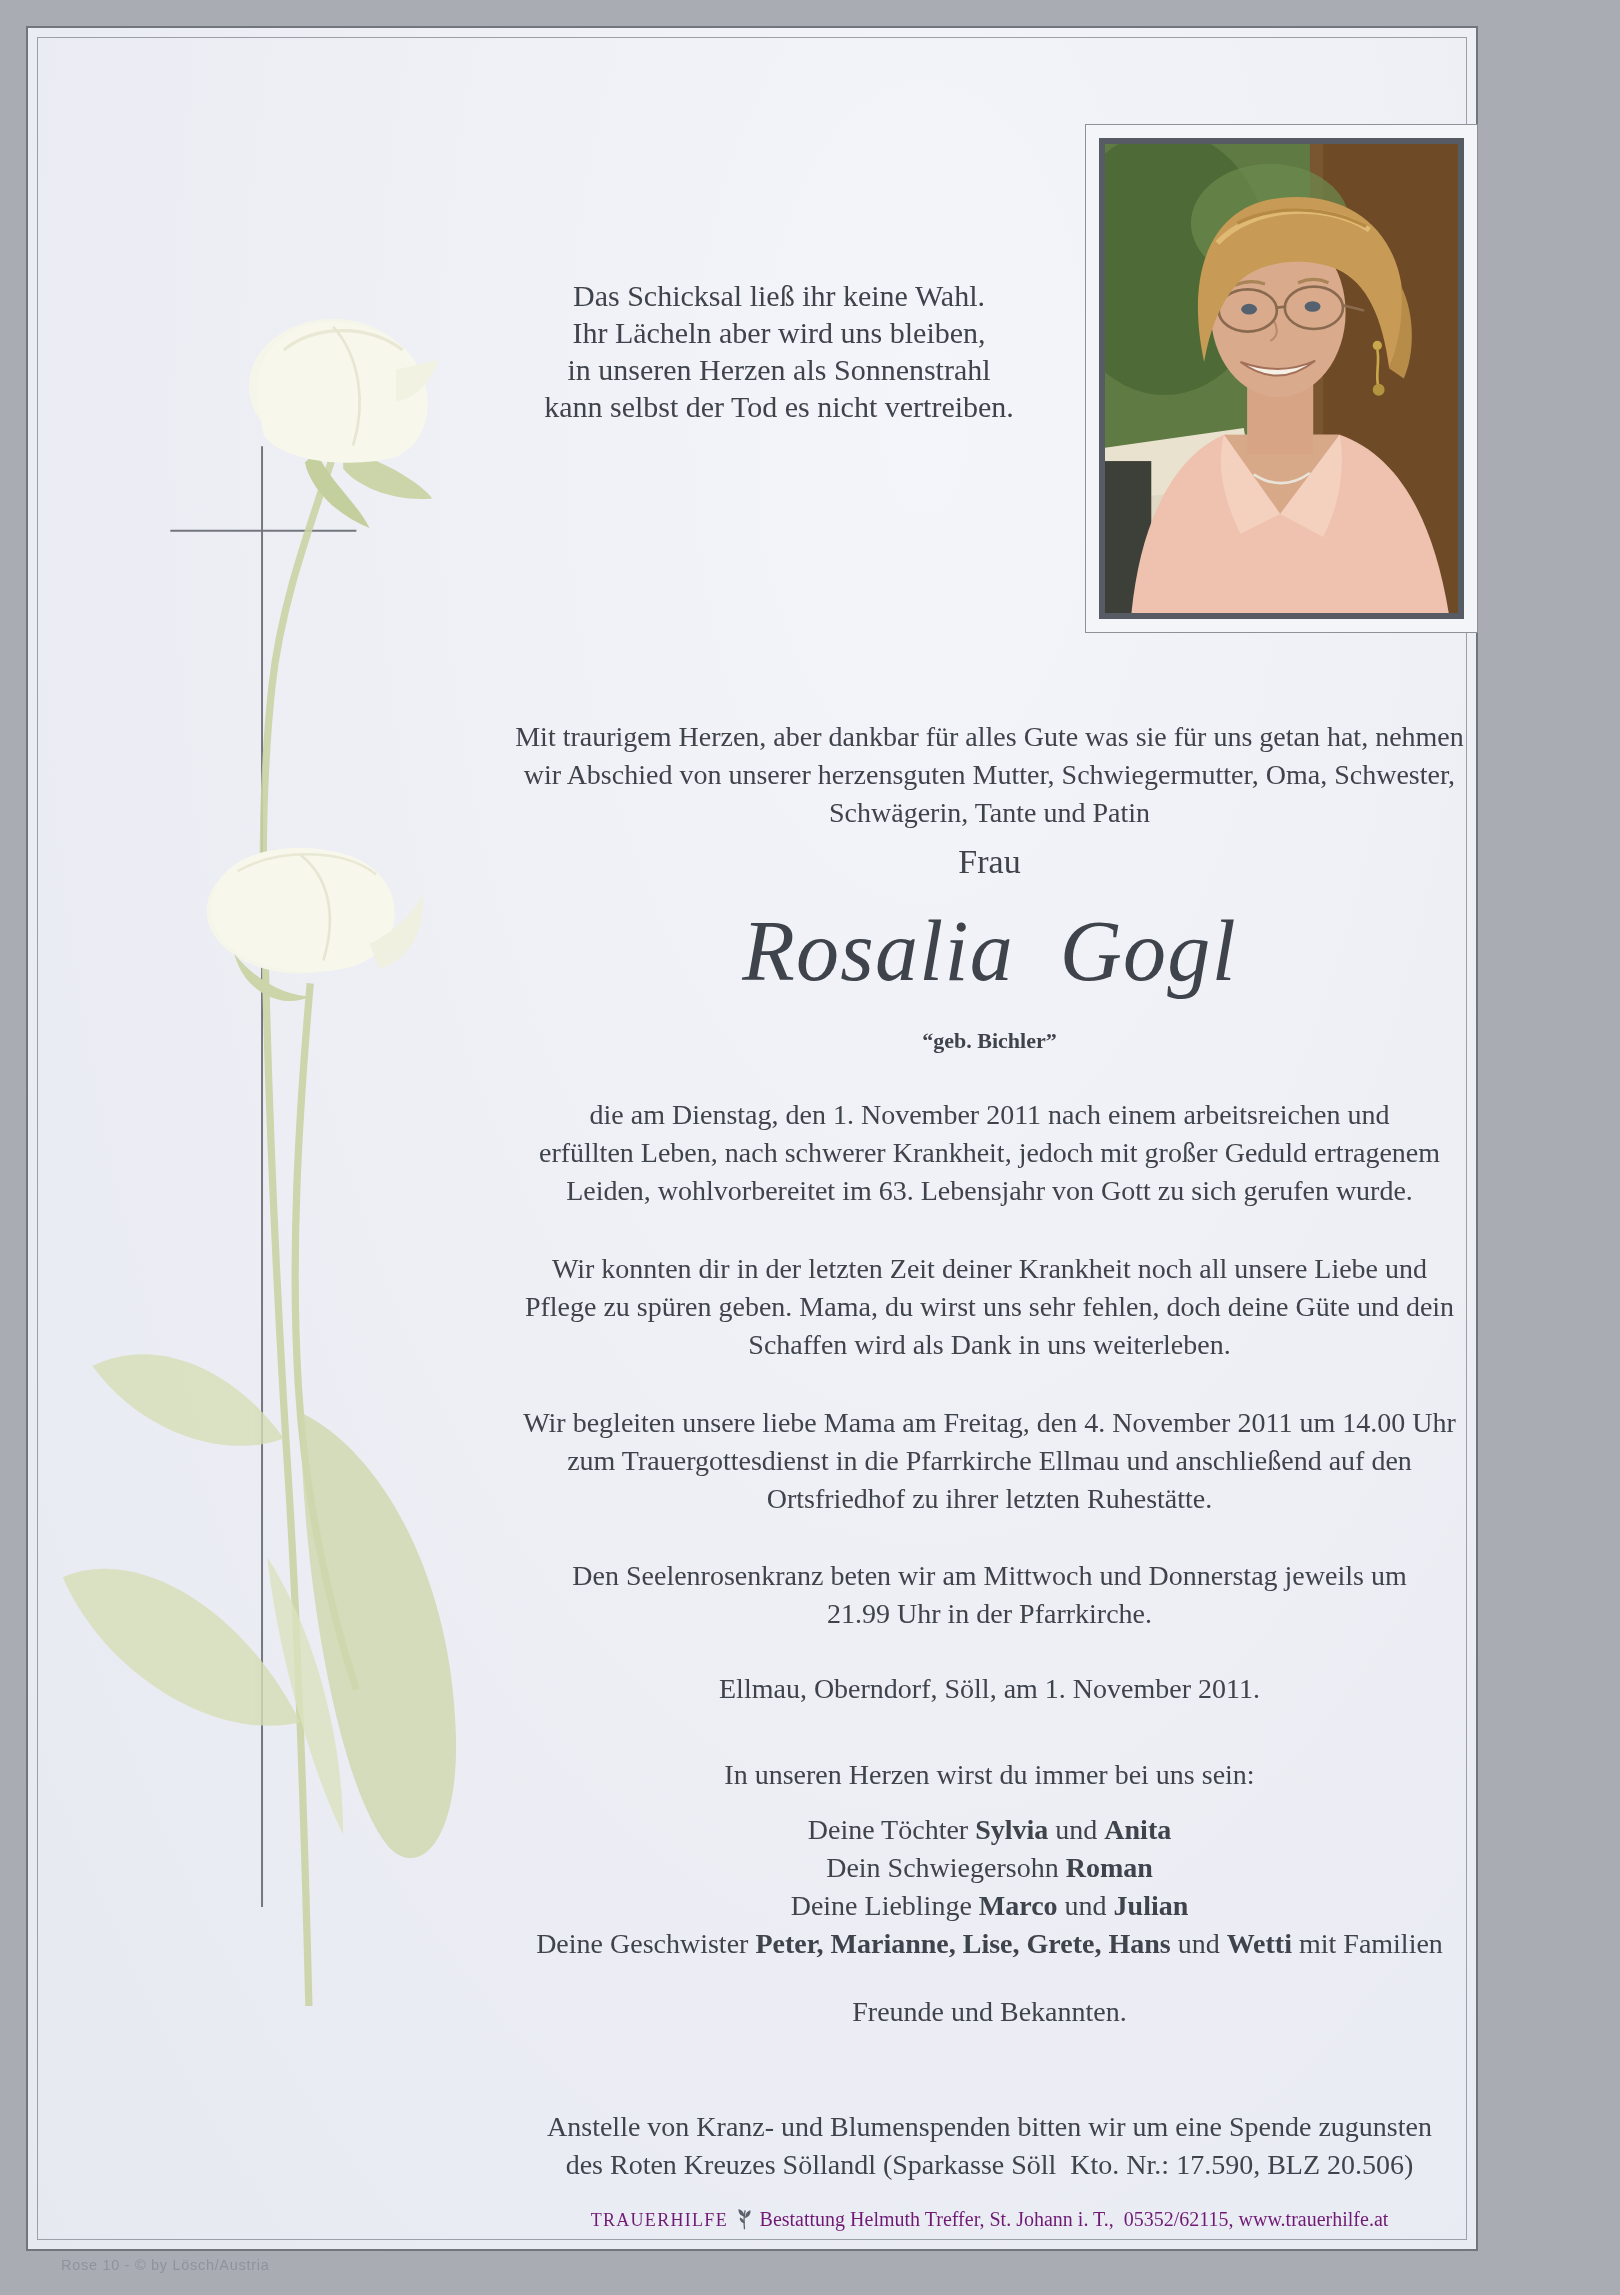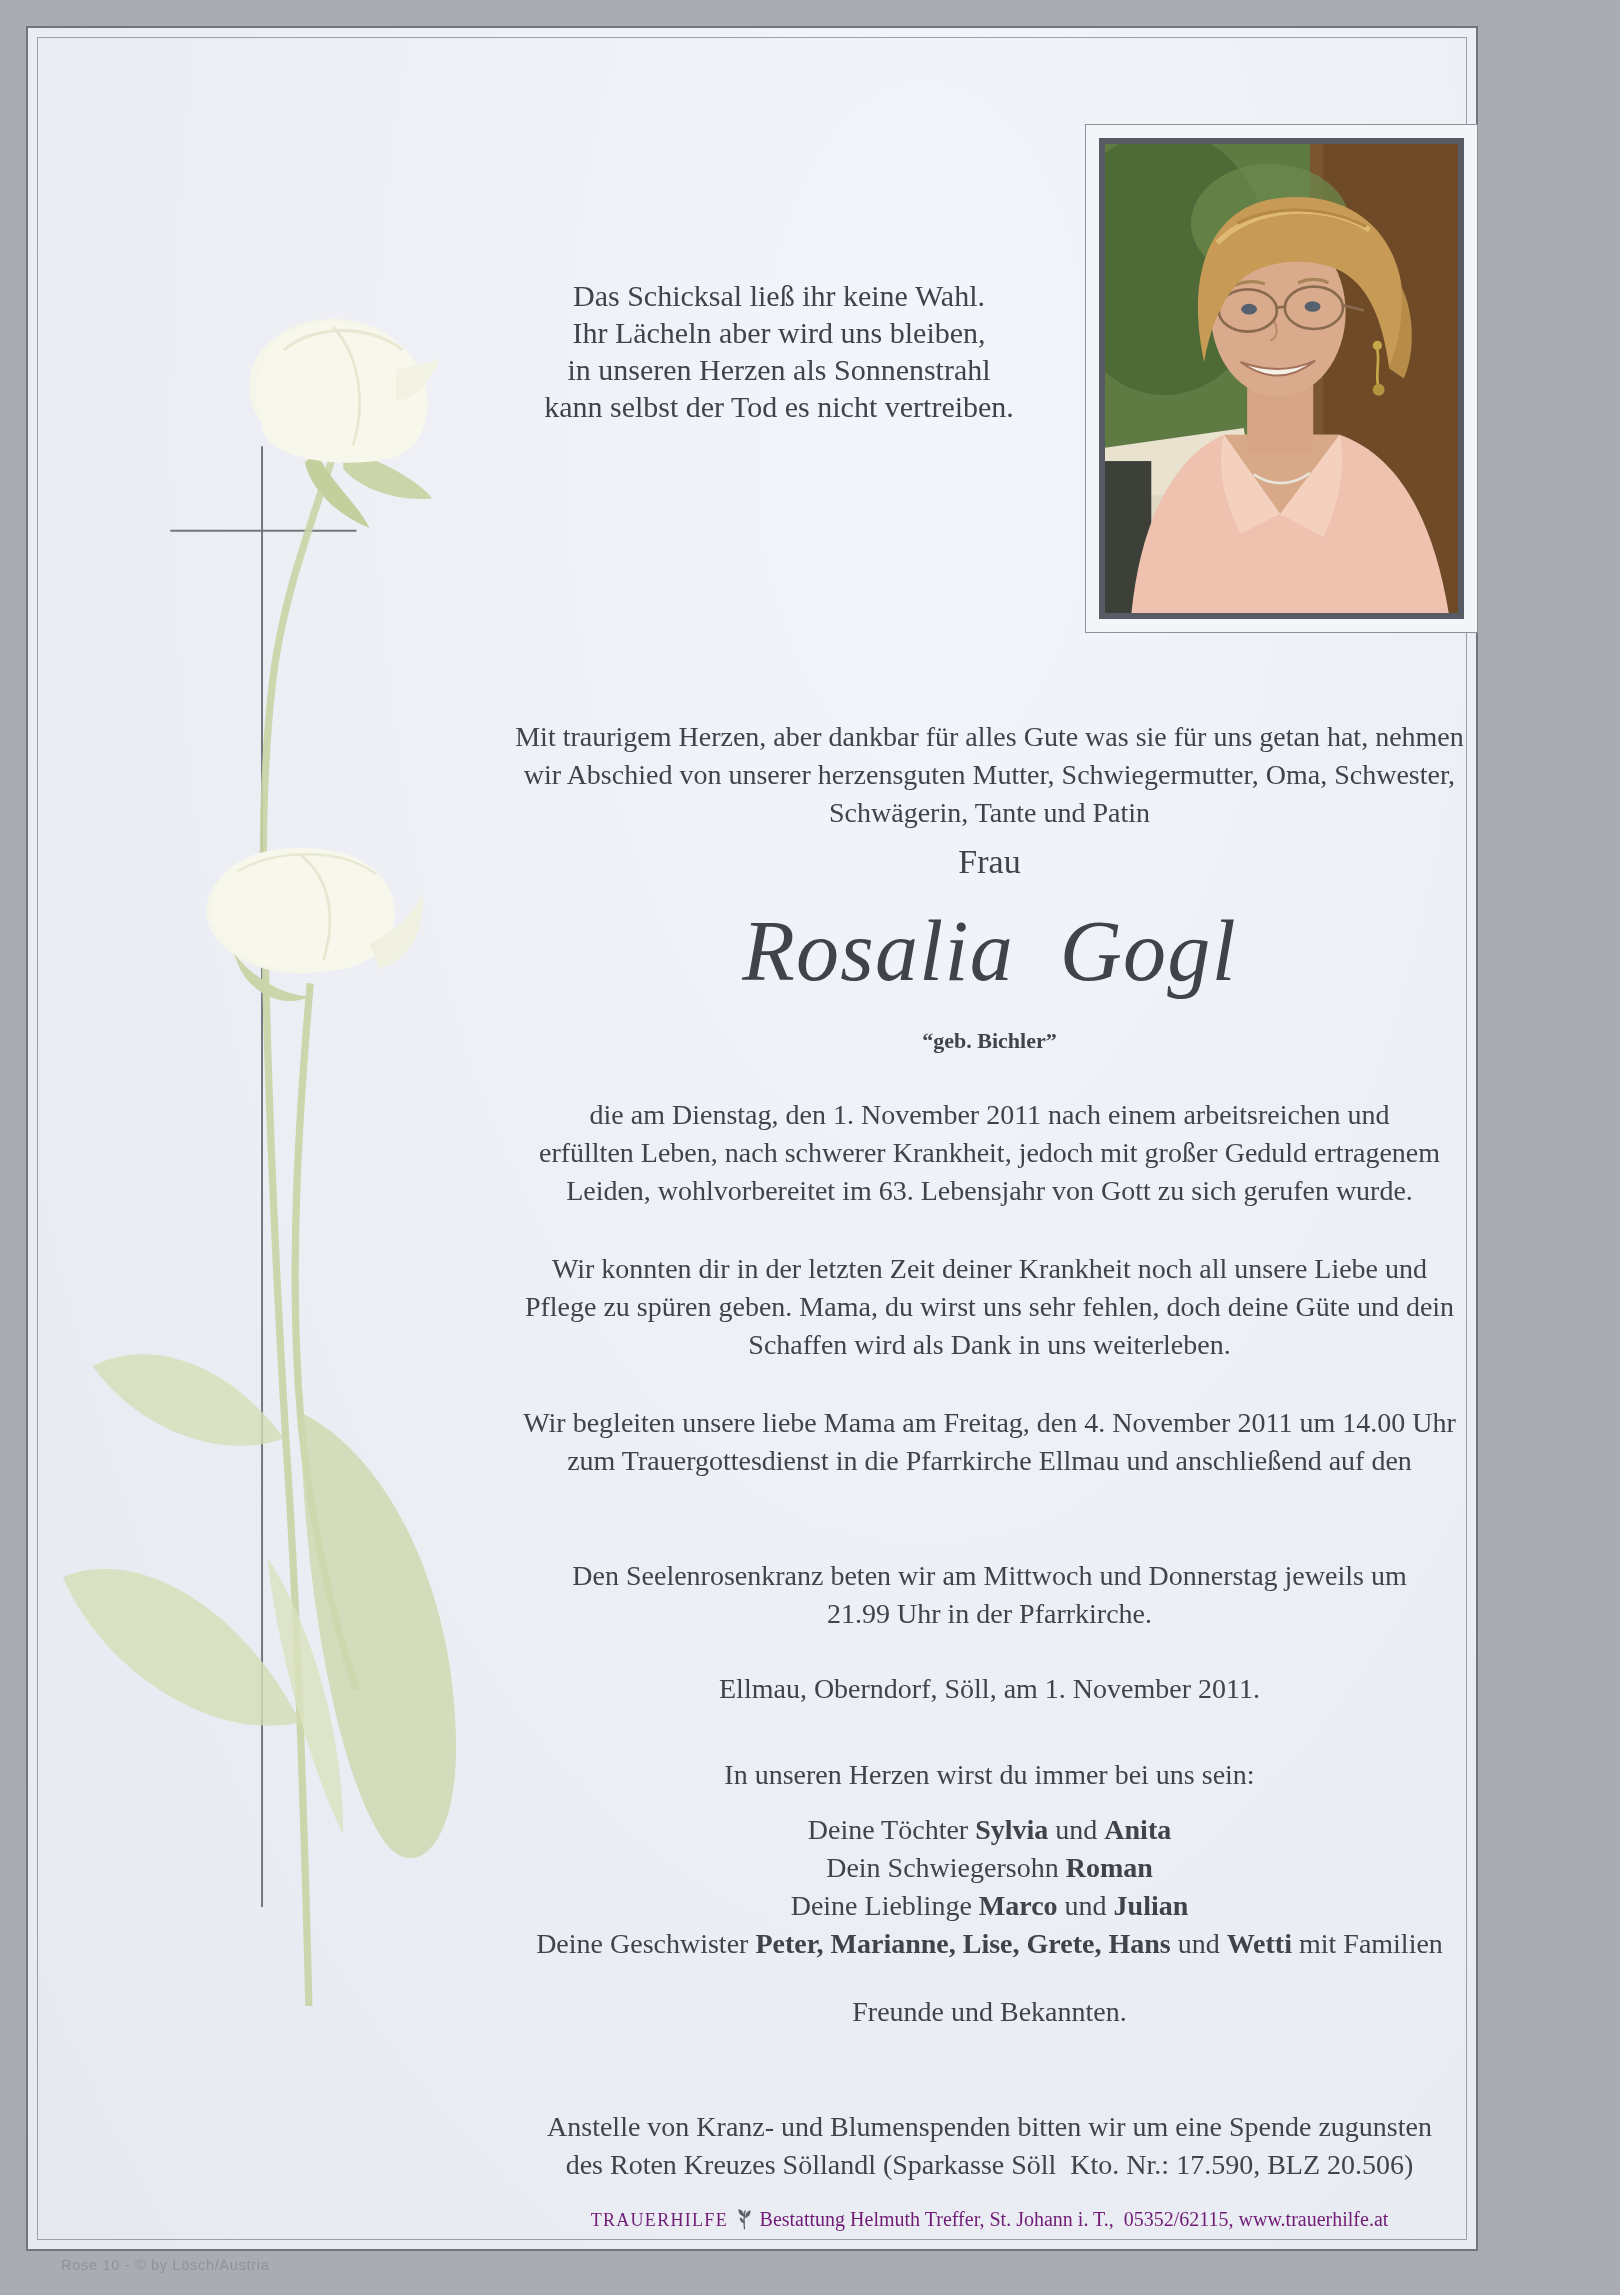--- a/index.html
+++ b/index.html
@@ -165,20 +165,21 @@
 
   <div class="tb col p-gratitude">
     <div class="line">Wir konnten dir in der letzten Zeit deiner Krankheit noch all unsere Liebe und</div>
     <div class="line">Pflege zu spüren geben. Mama, du wirst uns sehr fehlen, doch deine Güte und dein</div>
     <div class="line">Schaffen wird als Dank in uns weiterleben.</div>
   </div>
 
   <div class="tb col p-funeral">
     <div class="line">Wir begleiten unsere liebe Mama am Freitag, den 4. November 2011 um 14.00 Uhr</div>
     <div class="line">zum Trauergottesdienst in die Pfarrkirche Ellmau und anschließend auf den</div>
+    <div class="line">Ortsfriedhof zu ihrer letzten Ruhestätte.</div>
   </div>
 
   <div class="tb col p-rosary">
     <div class="line">Den Seelenrosenkranz beten wir am Mittwoch und Donnerstag jeweils um</div>
     <div class="line">21.99 Uhr in der Pfarrkirche.</div>
   </div>
 
   <div class="tb col dateline">Ellmau, Oberndorf, Söll, am 1. November 2011.</div>
 
   <div class="tb col hearts">In unseren Herzen wirst du immer bei uns sein:</div>

